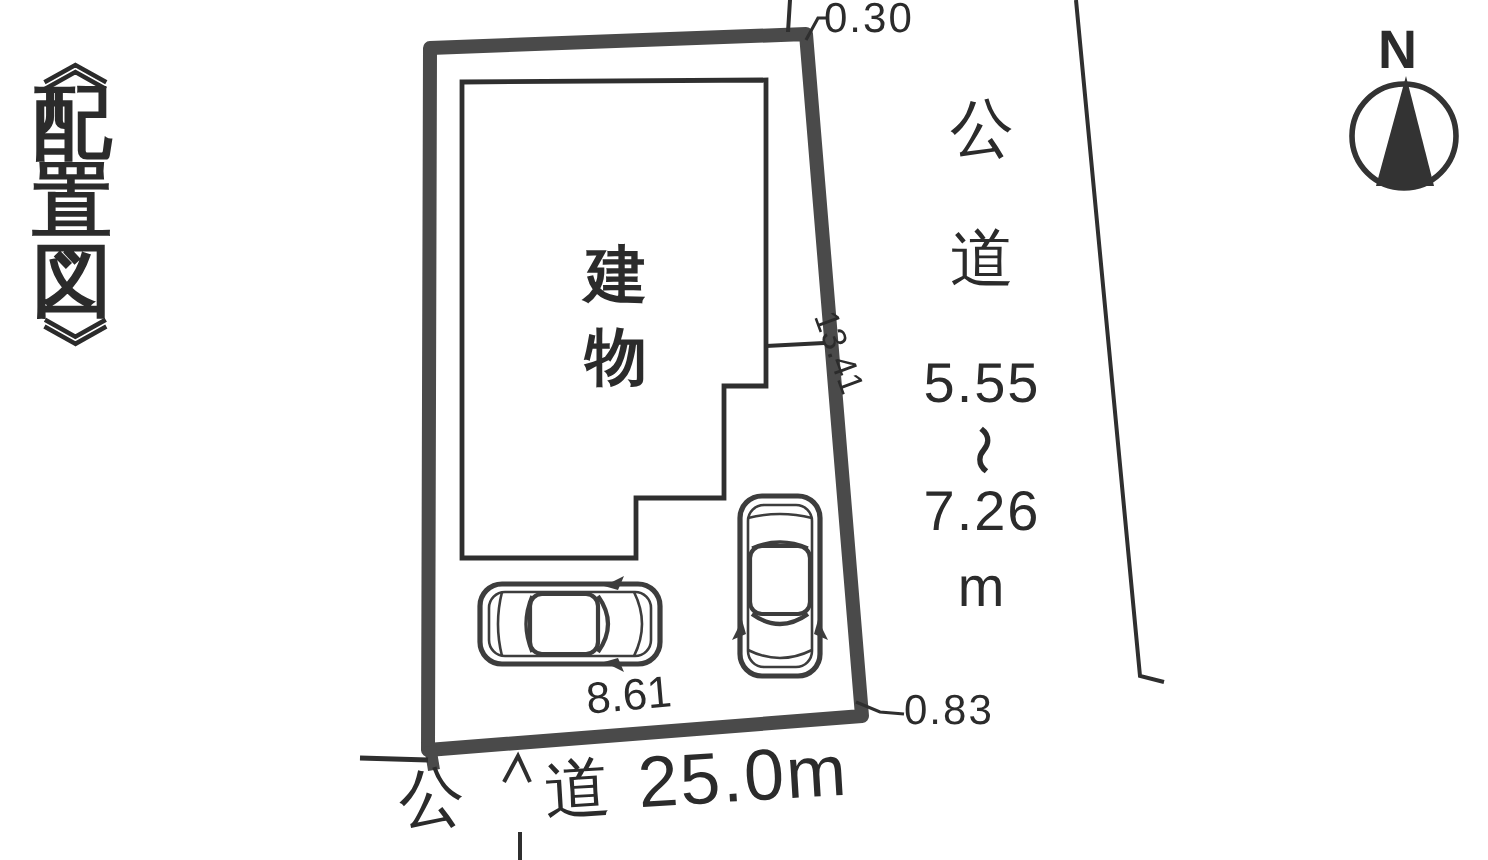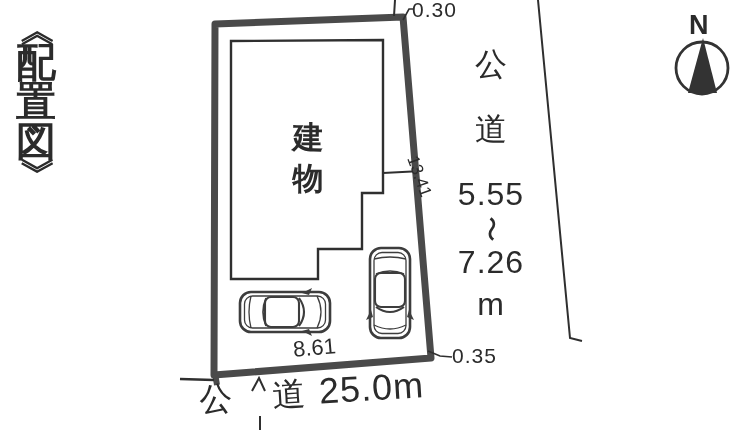--- a/index.html
+++ b/index.html
@@ -23,21 +23,21 @@
   
   .dim{font-size:21px;letter-spacing:1px;}
   .dim-top{left:412px;top:-2px;}
   .dim-right{left:421px;top:153px;font-size:17px;transform:rotate(70deg);transform-origin:left top;}
   .dim-frontage{left:293px;top:335px;font-size:22px;transform:rotate(-5deg);}
   .dim-corner{left:452px;top:344px;}
 
   
   .road-right{left:455px;top:48px;width:72px;}
   .road-right .kanji{font-size:32px;line-height:1;}
-  .road-right .num{font-size:32px;line-height:1;letter-spacing:1px;}
+  .road-right .num{font-size:28px;line-height:1;letter-spacing:1px;}
   .gap62{margin-top:33px;}
   .gap58{margin-top:33px;}
   .gap30{margin-top:10px;}
   .tilde{transform:rotate(90deg);font-size:26px;line-height:1;margin:6px 0 4px 0;}
 
   
   .road-bottom{left:198px;top:378px;display:flex;align-items:baseline;transform:rotate(-3.5deg);transform-origin:left top;}
   .road-bottom .kanji{font-size:33px;}
   .road-bottom .sp1{width:40px;}
   .road-bottom .sp2{width:14px;}
@@ -101,21 +101,21 @@
 </div>
 
 <div class="lbl building-label vstack">
   <span>建</span>
   <span>物</span>
 </div>
 
 <div class="lbl dim dim-top">0.30</div>
 <div class="lbl dim-right">13.41</div>
 <div class="lbl dim-frontage">8.61</div>
-<div class="lbl dim dim-corner">0.35</div>
+<div class="lbl dim dim-corner">0.83</div>
 
 <div class="lbl road-right vstack">
   <span class="kanji">公</span>
   <span class="kanji gap62">道</span>
   <span class="num gap58">5.55</span>
   <span class="tilde">〜</span>
   <span class="num">7.26</span>
   <span class="num gap30">m</span>
 </div>
 

